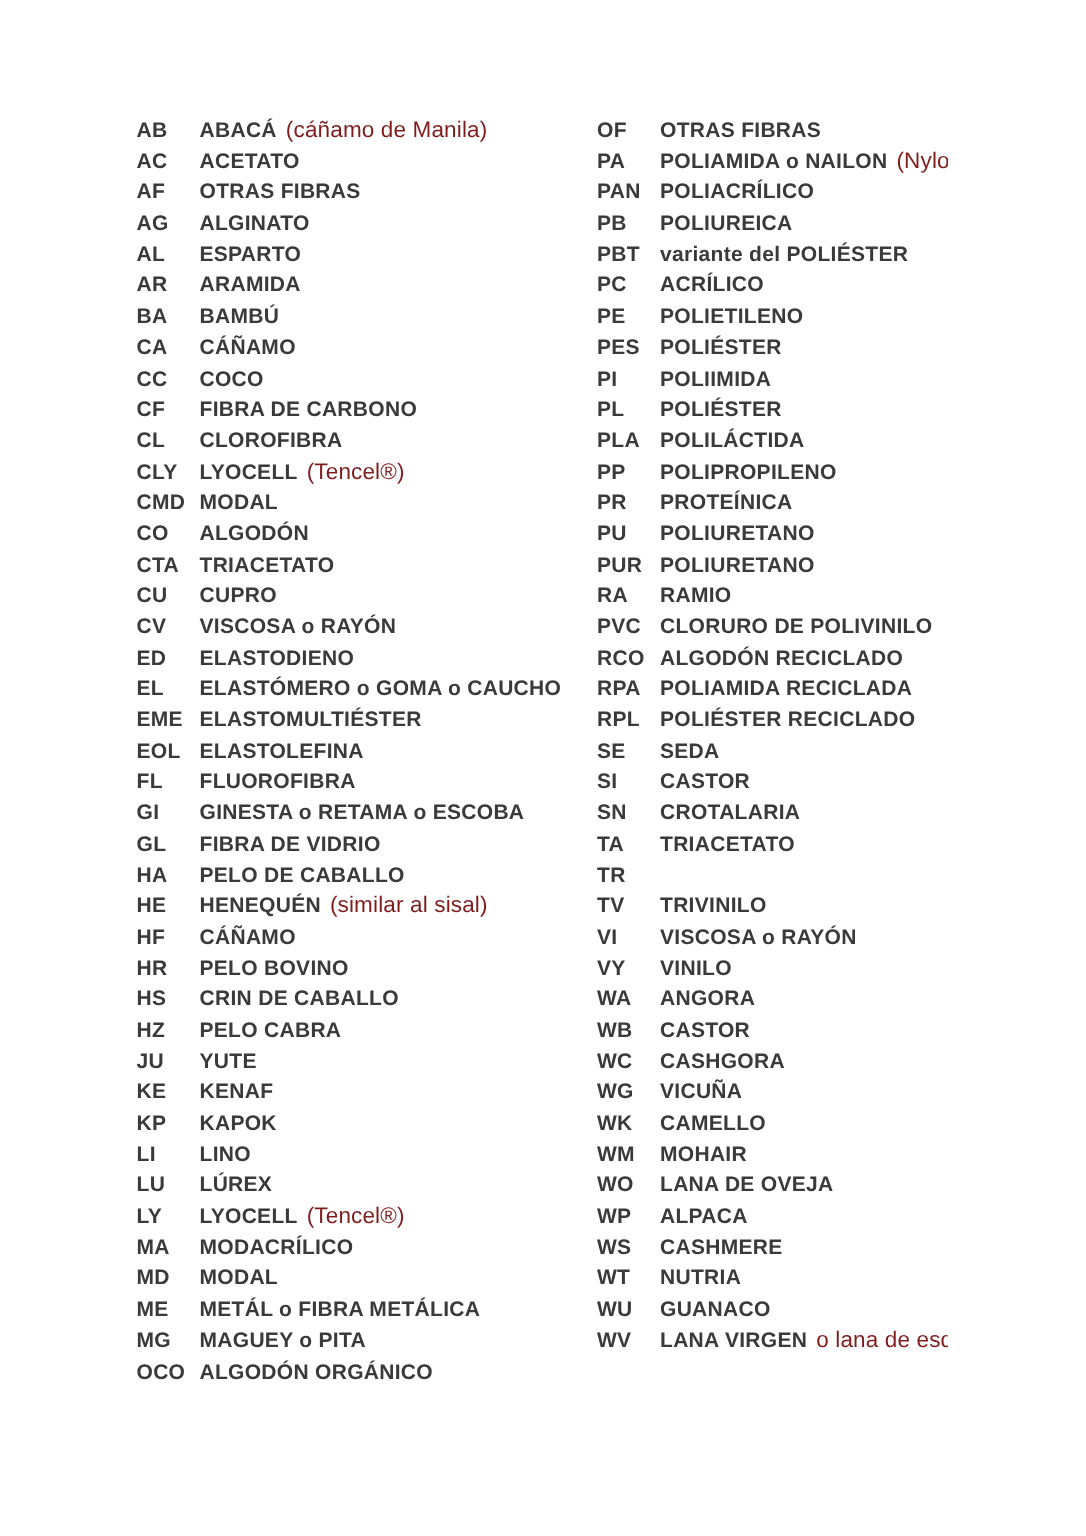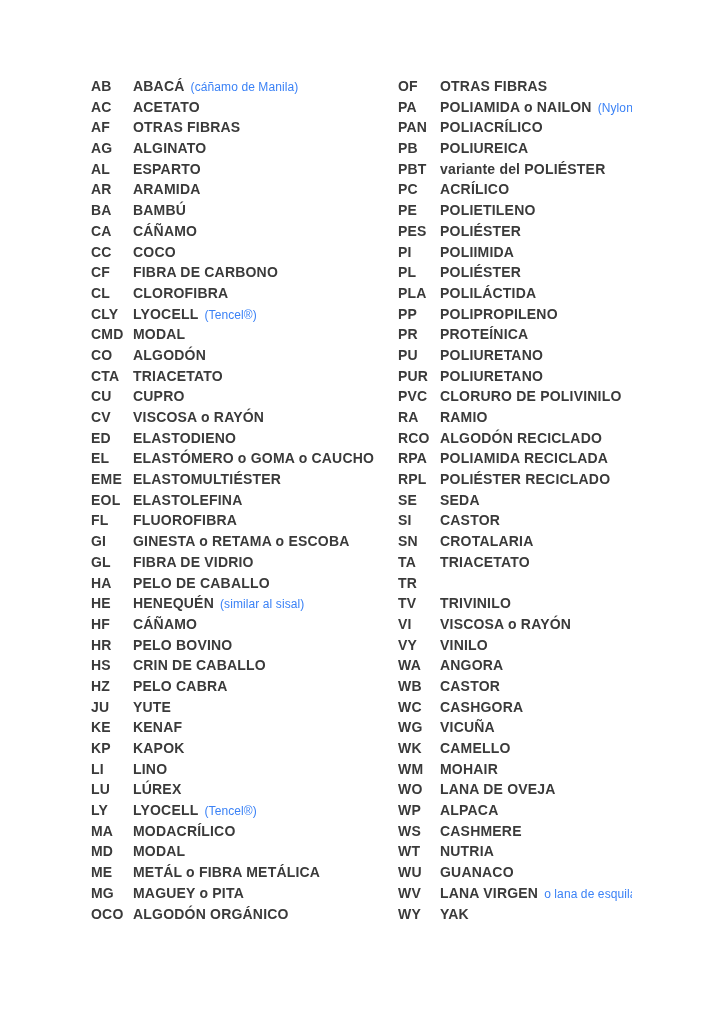--- a/index.html
+++ b/index.html
@@ -36,25 +36,25 @@
     font-size: 14px;
     font-weight: 700;
     letter-spacing: 0.2px;
   }
   .name {
     font-size: 14px;
     font-weight: 700;
     letter-spacing: 0.2px;
   }
   .note {
-    font-size: 12px;
+    font-size: 15px;
     font-weight: 400;
     letter-spacing: 0.1px;
     margin-left: 6px;
-    color: #3b82f6;
+    color: #7f1d1d;
   }
   .note.no-name { margin-left: 0; }
 </style>
 </head>
 <body>
 
 <div class="page">
   <div class="column col-left">
       <div class="row">
         <span class="code">AB</span>
@@ -281,26 +281,26 @@
       </div>
       <div class="row">
         <span class="code">PU</span>
         <span class="name">POLIURETANO</span>
       </div>
       <div class="row">
         <span class="code">PUR</span>
         <span class="name">POLIURETANO</span>
       </div>
       <div class="row">
+        <span class="code">RA</span>
+        <span class="name">RAMIO</span>
+      </div>
+      <div class="row">
         <span class="code">PVC</span>
         <span class="name">CLORURO DE POLIVINILO</span>
-      </div>
-      <div class="row">
-        <span class="code">RA</span>
-        <span class="name">RAMIO</span>
       </div>
       <div class="row">
         <span class="code">RCO</span>
         <span class="name">ALGODÓN RECICLADO</span>
       </div>
       <div class="row">
         <span class="code">RPA</span>
         <span class="name">POLIAMIDA RECICLADA</span>
       </div>
       <div class="row">
@@ -379,19 +379,15 @@
         <span class="name">NUTRIA</span>
       </div>
       <div class="row">
         <span class="code">WU</span>
         <span class="name">GUANACO</span>
       </div>
       <div class="row">
         <span class="code">WV</span>
         <span class="name">LANA VIRGEN</span>
         <span class="note">o lana de esquilado</span>
-      </div>
-      <div class="row">
-        <span class="code">WY</span>
-        <span class="name">YAK</span>
       </div>
     </div>
 </div>
 
 </body></html>

